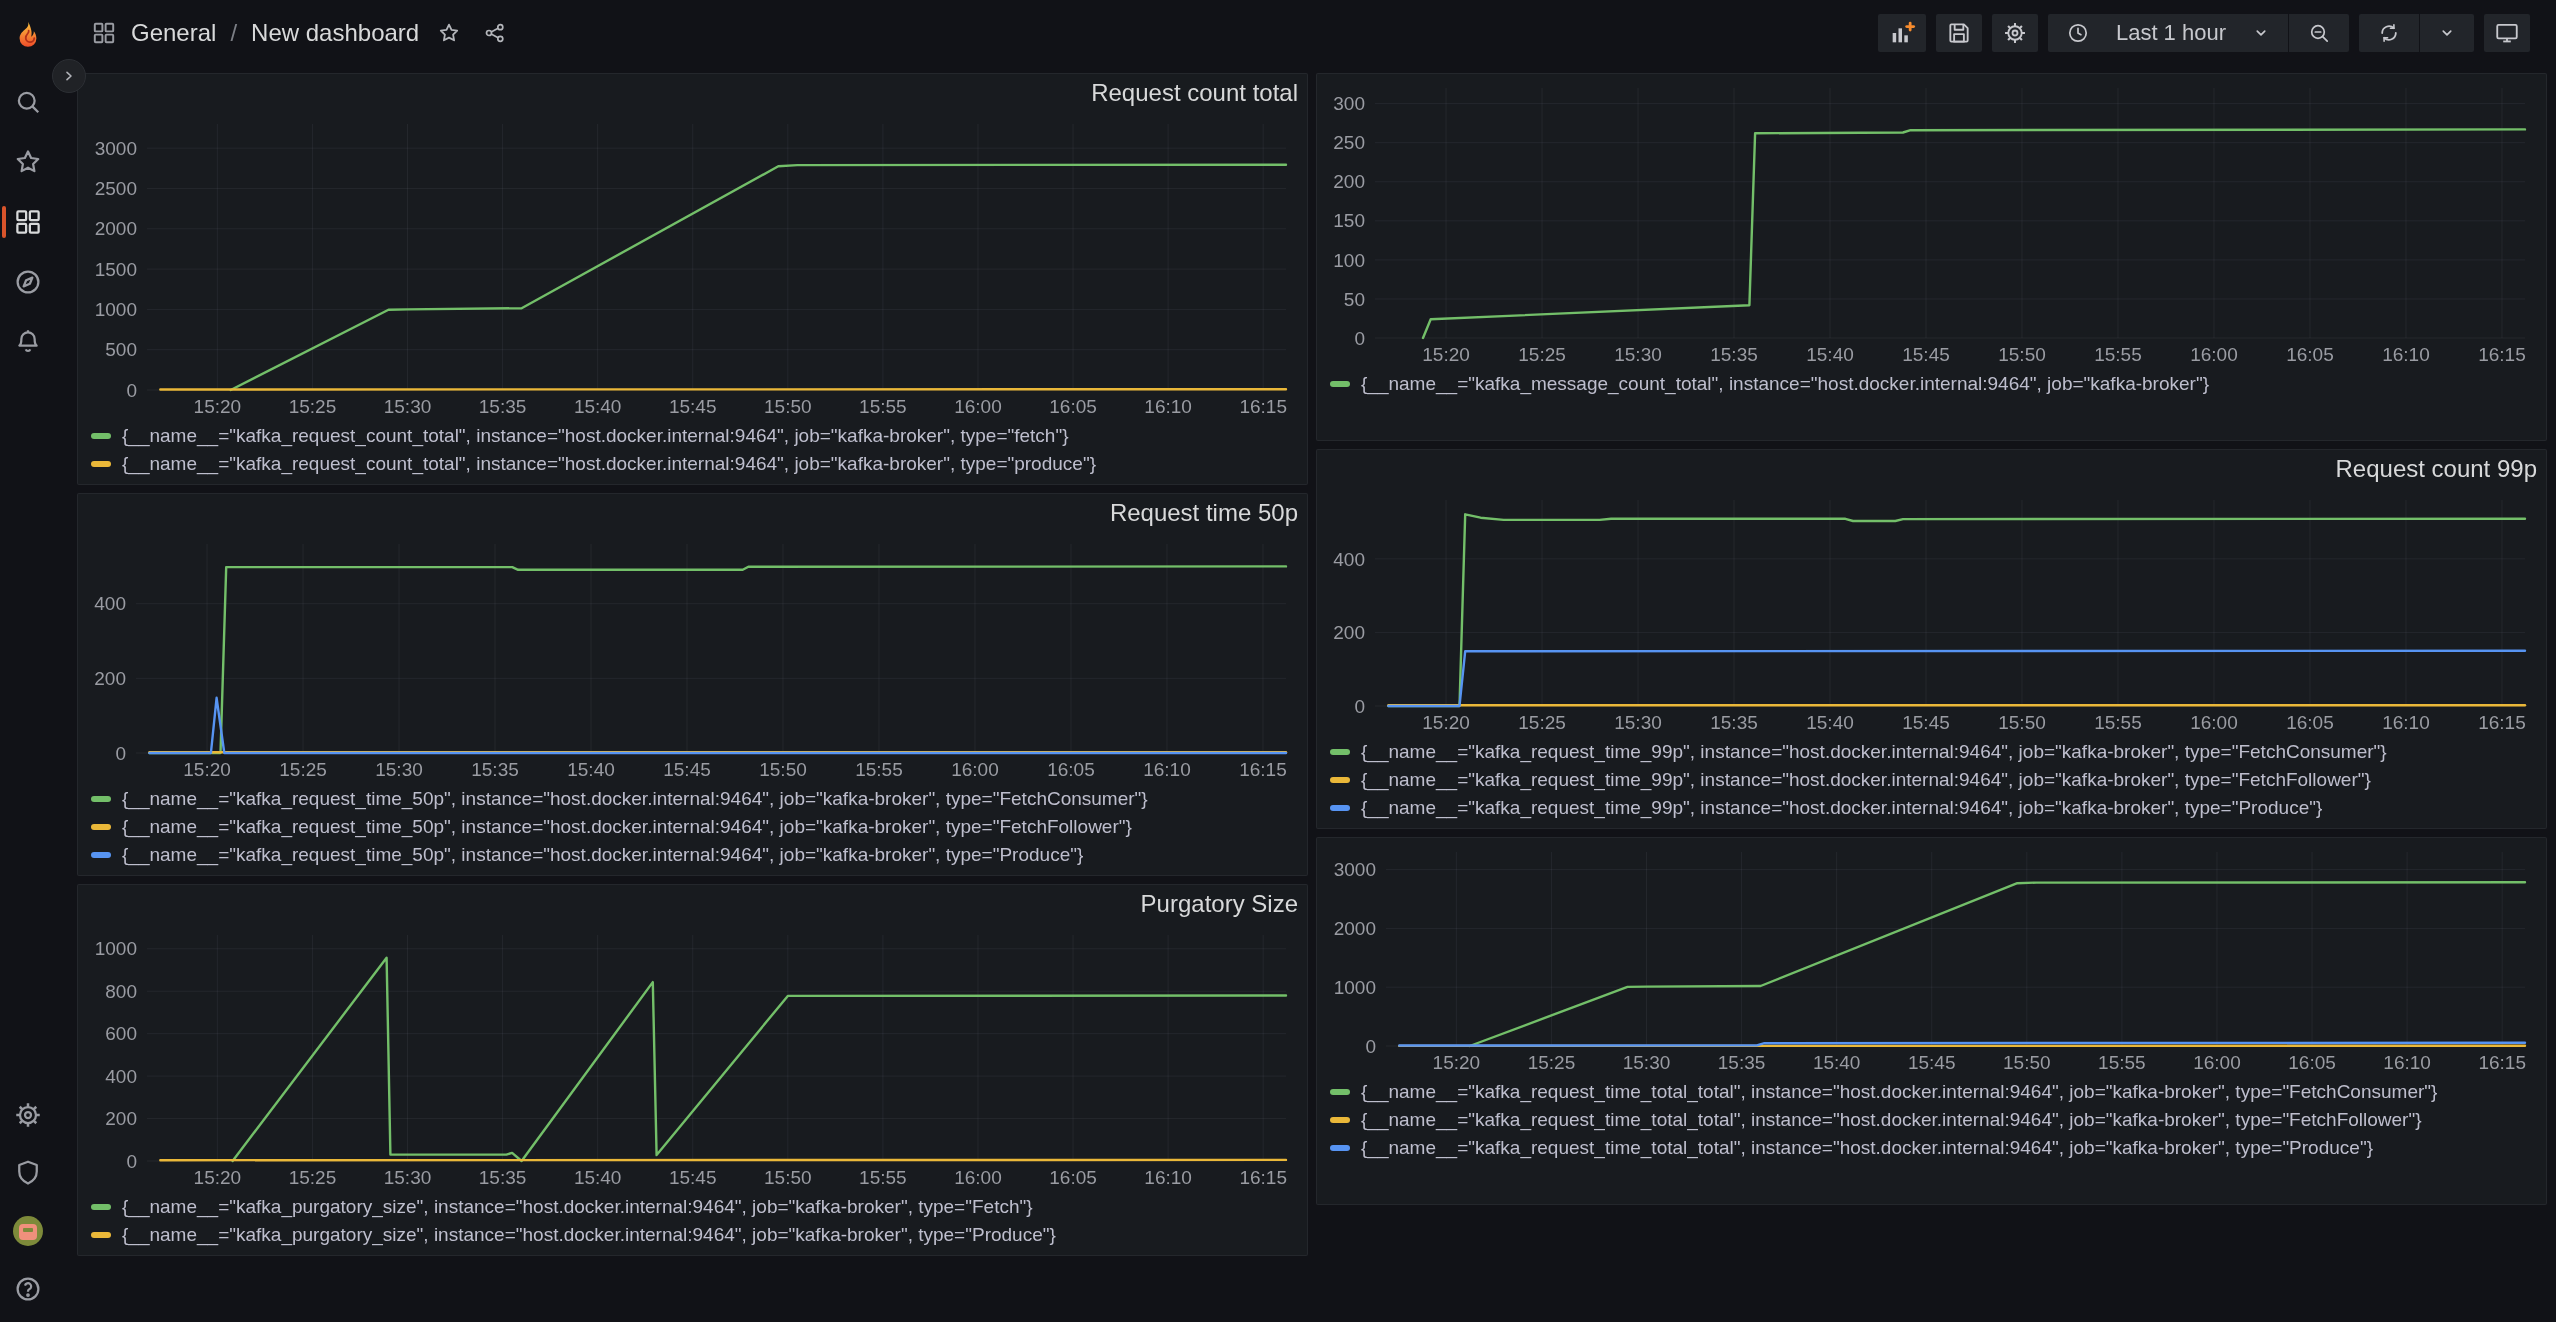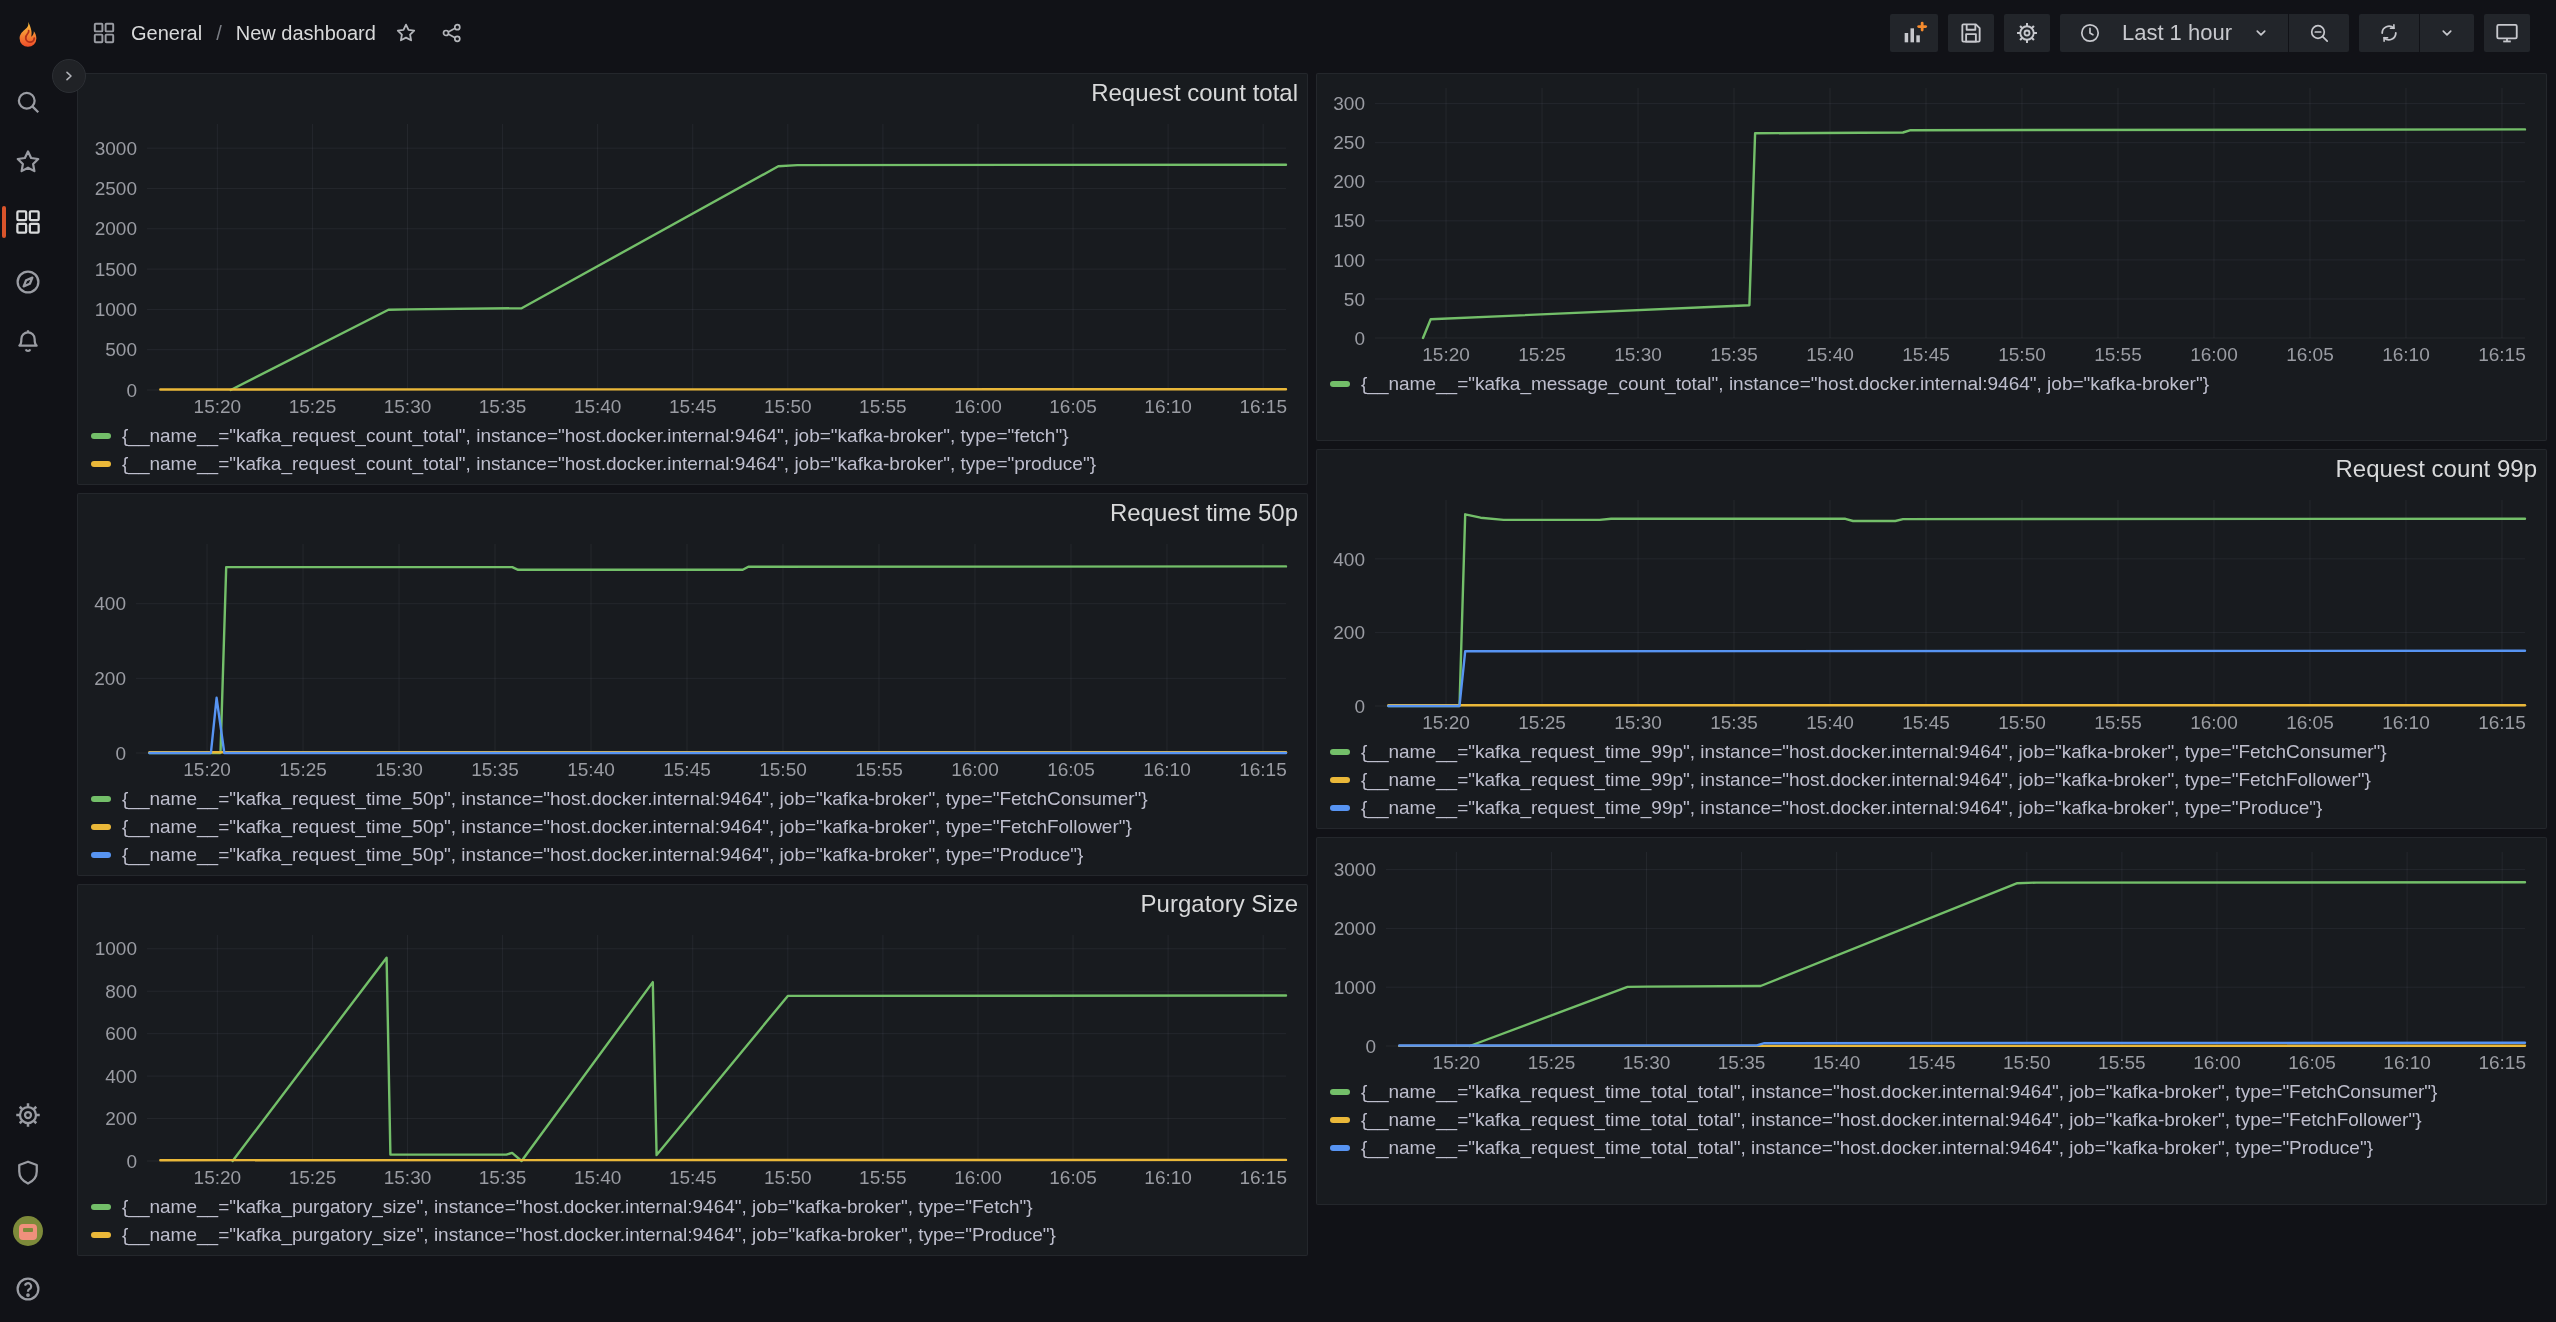--- a/index.html
+++ b/index.html
@@ -21,31 +21,31 @@
   .side-item.active::before{content:"";position:absolute;left:2px;top:14px;width:4px;height:32px;border-radius:2px;background:#d9542b;}
   .avatar{width:30px;height:30px;border-radius:50%;background:#7d8a3a;overflow:hidden;position:relative;}
   .avatar::after{content:"";position:absolute;left:6px;top:8px;width:18px;height:16px;background:#f0907c;border-radius:4px;}
   .avatar::before{content:"";position:absolute;left:10px;top:12px;width:10px;height:4px;background:#7d8a3a;z-index:1;border-radius:1px;}
   
   .collapse-btn{position:absolute;left:52px;top:59px;width:34px;height:34px;border-radius:50%;
     background:#202226;border:1px solid #2c2f34;display:flex;align-items:center;justify-content:center;
     color:#b0b2b8;z-index:6;cursor:pointer;box-sizing:border-box;}
   
   .header{position:absolute;left:56px;top:0;right:0;height:66px;display:flex;align-items:center;padding:0 26px 0 35px;box-sizing:border-box;}
-  .breadcrumb{display:flex;align-items:center;gap:14px;font-size:20px;color:#d8d9da;}
+  .breadcrumb{display:flex;align-items:center;gap:14px;font-size:24px;color:#d8d9da;}
   .breadcrumb .crumb{cursor:pointer;}
   .breadcrumb .sep{color:#7b7e85;}
   .crumb-icon{color:#9a9ca3;display:flex;}
   .title-actions{display:flex;align-items:center;gap:22px;margin-left:18px;color:#b4b6bb;}
   .icon-btn{display:flex;align-items:center;justify-content:center;cursor:pointer;color:#b4b6bb;background:none;border:none;padding:0;}
   .toolbar{margin-left:auto;display:flex;align-items:center;gap:10px;}
   .tb-btn{height:38px;min-width:46px;background:#22252a;border-radius:2px;display:flex;align-items:center;justify-content:center;
     color:#c7c8cd;cursor:pointer;padding:0 10px;box-sizing:border-box;}
   .tb-group{height:38px;background:#22252a;border-radius:2px;display:flex;align-items:stretch;color:#c7c8cd;}
-  .tb-seg{display:flex;align-items:center;padding:0 18px;cursor:pointer;gap:20px;}
+  .tb-seg{display:flex;align-items:center;padding:0 18px;cursor:pointer;gap:26px;}
   .tb-divider{width:1px;background:#111217;}
   .tb-label{font-size:22px;white-space:nowrap;}
   
   .panel{position:absolute;background:#181b1f;border:1px solid rgba(204,204,220,0.07);border-radius:2px;
     box-sizing:border-box;padding:0 9px;}
   .panel-title{height:36px;line-height:38px;text-align:right;font-size:24px;font-weight:500;color:#d8d9da;
     white-space:nowrap;overflow:hidden;cursor:pointer;}
   .tick{fill:#9a9ca3;font-size:19px;font-family:"Liberation Sans","DejaVu Sans",sans-serif;}
   .legend{padding:2px 0 0 4px;}
   .legend-row{height:28px;display:flex;align-items:center;cursor:pointer;}

